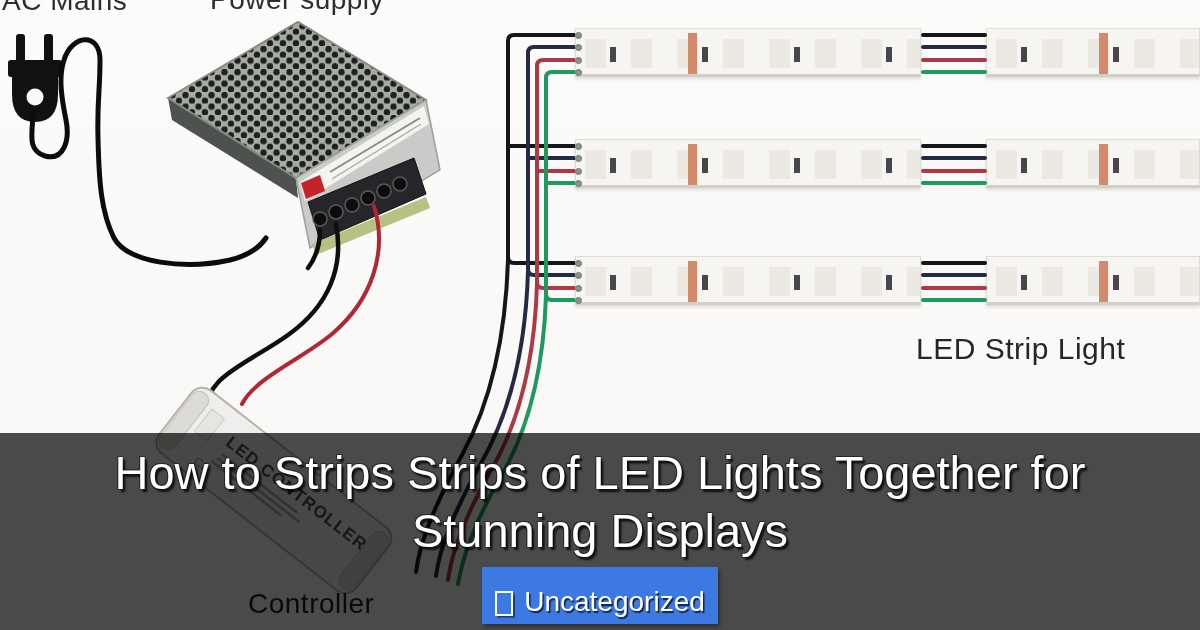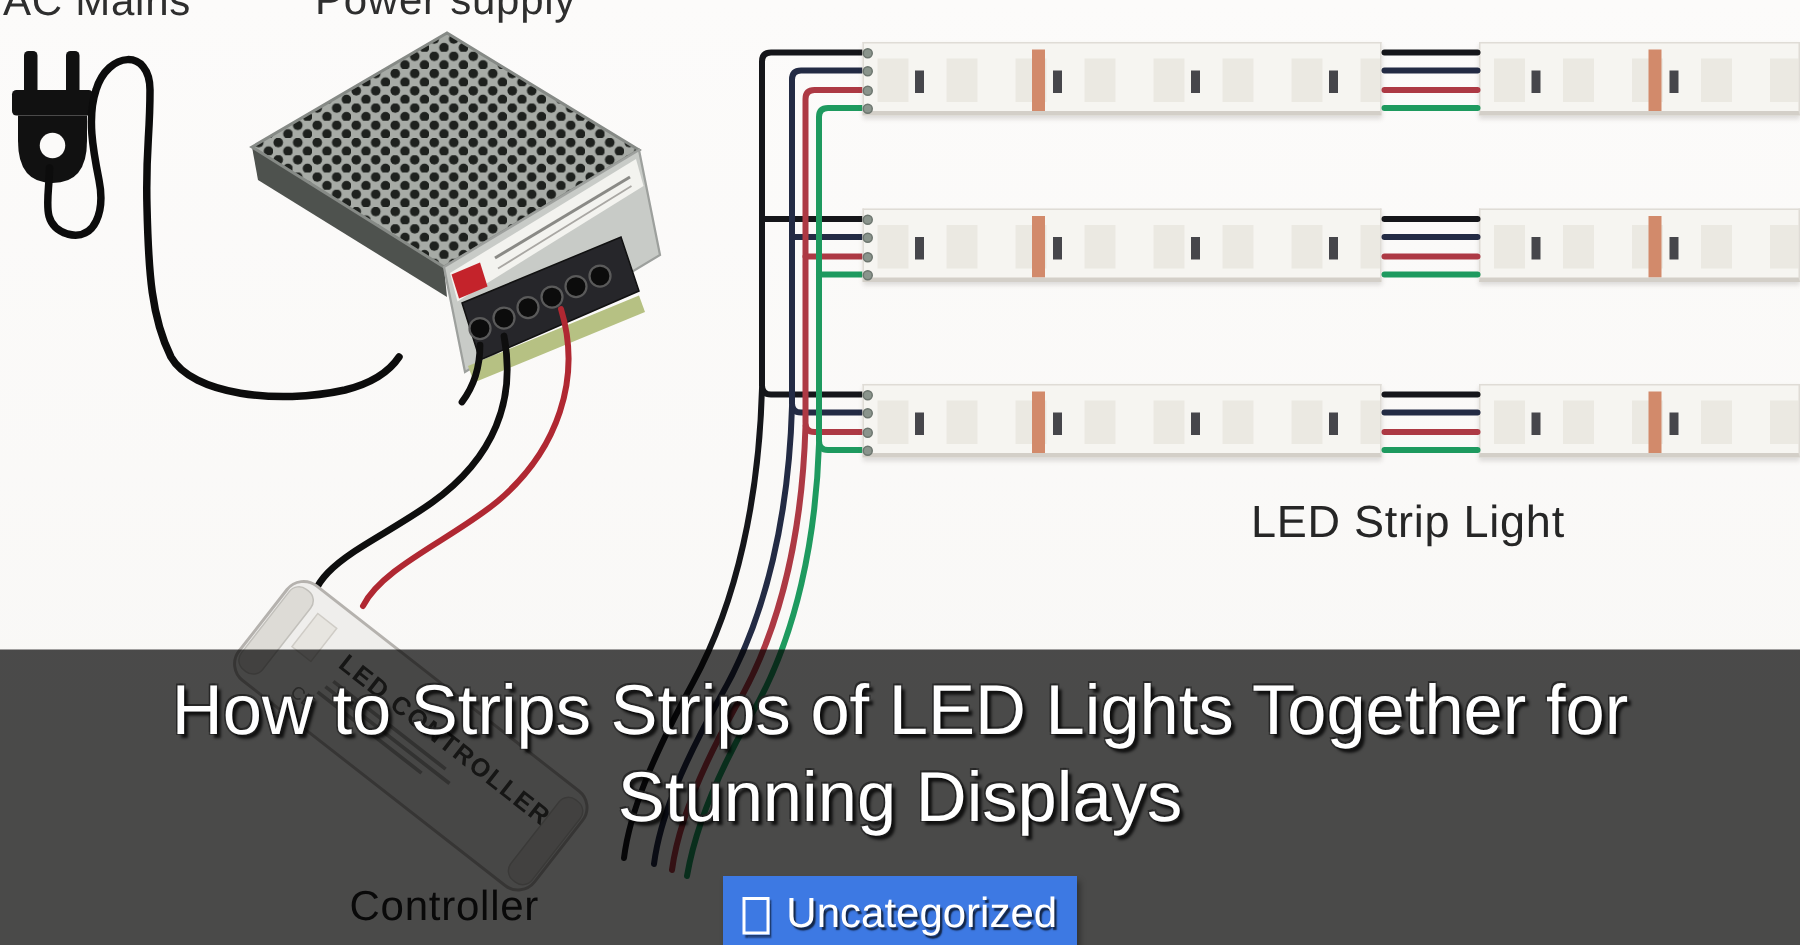--- a/index.html
+++ b/index.html
@@ -6,22 +6,22 @@
   .canvas{
     position:relative;width:1200px;height:630px;overflow:hidden;
     background:linear-gradient(180deg,#fcfbfa 0%,#f8f7f5 100%);
     font-family:"Liberation Sans", sans-serif;
   }
   .diagram-label{
     position:absolute;color:#2e2e2e;font-size:28px;letter-spacing:.5px;white-space:nowrap;
   }
   #lbl-ac{left:2px;top:-15px;}
   #lbl-ps{left:210px;top:-16px;}
-  #lbl-strip{left:834px;top:332px;font-size:30px;color:#262626;}
-  #lbl-controller{left:233px;top:588px;color:#1f1f1f;}
+  #lbl-strip{left:916px;top:332px;font-size:30px;color:#262626;}
+  #lbl-controller{left:248px;top:588px;color:#1f1f1f;}
   #scene-svg{position:absolute;left:0;top:0;}
 
   
   .seg{
     position:absolute;height:49px;box-sizing:border-box;
     background-color:#f6f5f1;
     background-image:
       linear-gradient(90deg,#46464b 0 6px,transparent 6px),
       linear-gradient(90deg,#d28a6b 0 9px,transparent 9px),
       linear-gradient(90deg,#ebe9e2 0 21px,transparent 21px);
@@ -40,22 +40,22 @@
     background:#8a948c;border:1px solid #6d766f;left:575px;box-sizing:border-box;}
 
   
   .overlay{position:absolute;left:0;top:433px;width:1200px;height:197px;background:rgba(0,0,0,.70);}
   .hero-text{position:absolute;left:0;right:0;top:444px;text-align:center;color:#fff;}
   .hero-title{font-size:47px;line-height:58px;font-weight:400;margin:0;
     text-shadow:2.5px 3px 2px rgba(0,0,0,.78),-1px -1px 0 rgba(35,35,35,.8),
       1px -1px 0 rgba(35,35,35,.6),-1px 1px 0 rgba(35,35,35,.6);}
   .hero-title span{display:block;}
   .badge{
-    display:inline-flex;align-items:center;gap:11px;margin-top:24px;
-    background:#3d79e3;color:#fff;font-size:28px;padding:9px 13px 6px;
+    display:inline-flex;align-items:center;gap:11px;margin-top:7px;
+    background:#3d79e3;color:#fff;font-size:28px;padding:19px 13px 6px;
     box-shadow:2px 3px 4px rgba(0,0,0,.35);
     text-shadow:1.5px 2px 1px rgba(0,0,0,.7);cursor:pointer;
   }
   .tofu{display:inline-block;width:14px;height:21px;border:2px solid #fff;
     box-shadow:1.5px 2px 1px rgba(0,0,0,.5);margin-top:3px;}
 </style>
 </head>
 <body>
 
 <div class="canvas">

